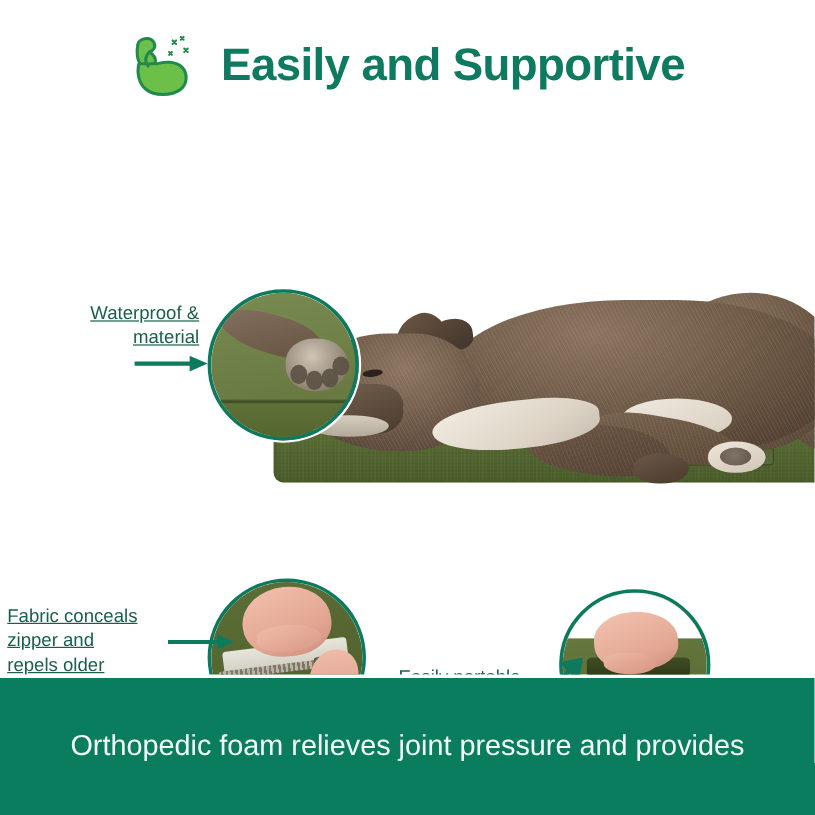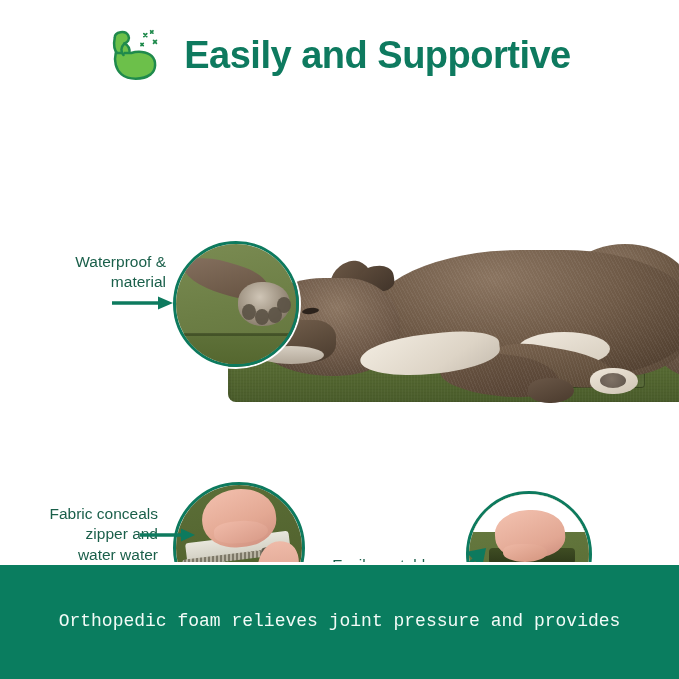--- a/index.html
+++ b/index.html
@@ -111,34 +111,34 @@
   .inset-handle .photo{background:linear-gradient(170deg,#6a7d44 0%,#5f7239 55%,#55672f 100%);}
   .ih-top{position:absolute;left:0;top:0;width:100%;height:38px;background:#ffffff;}
   .ih-slot{position:absolute;left:20px;top:54px;width:86px;height:16px;border-radius:4px;
     background:linear-gradient(180deg,#3f4d23,#2f3a1a);}
   .ih-hand{position:absolute;left:26px;top:16px;width:70px;height:48px;border-radius:46% 50% 40% 44%;
     background:linear-gradient(160deg,#f3c2b0 0%,#e2a793 70%,#cd8e7e 100%);transform:rotate(-4deg);}
   .ih-fingers{position:absolute;left:34px;top:50px;width:44px;height:18px;border-radius:40% 44% 50% 50%;
     background:linear-gradient(160deg,#eeb8a5,#d4957f);}
 
   
-  .callout{position:absolute;color:#1a5f4a;font-size:15.5px;line-height:1.32;}
+  .callout{position:absolute;color:#1a5f4a;font-size:15.5px;line-height:1.32;text-decoration:underline;}
   .co-water{left:14px;top:152px;width:152px;text-align:right;}
-  .co-fabric{left:6px;top:404px;width:152px;text-align:right;}
+  .co-fabric{left:6px;top:404px;width:152px;}
   .co-handle{left:318px;top:455px;width:130px;text-align:center;}
 
   .arrow-h{position:absolute;height:14px;display:block;}
   .arrow-water{left:112px;top:196px;width:62px;}
   .arrow-fabric{left:140px;top:428px;width:56px;}
   .arrow-diag{position:absolute;left:438px;top:446px;width:56px;height:46px;}
 
   
   .banner{position:absolute;left:0;top:565px;width:679px;height:114px;background:#0a7d5f;
     display:flex;flex-direction:column;align-items:center;justify-content:center;}
-  .banner-line{color:#f2fbf7;font-size:18px;line-height:1.42;text-align:left;white-space:nowrap;font-family:Liberation Mono, monospace;}
+  .banner-line{color:#f2fbf7;font-size:24px;line-height:1.42;text-align:left;white-space:nowrap;}
 </style>
 </head>
 <body>
 
 <div class="canvas">
 
   <div class="header">
     <svg class="bicep-icon" viewBox="0 0 64 64">
       <g fill="#6cc04a" stroke="#1f8a4c" stroke-width="2.6" stroke-linejoin="round" stroke-linecap="round">
         <path d="M7 14 C7 8, 18 6, 21 12 C23 16, 20 19, 17 20 C21 22, 23 26, 22 31 L10 31 C6 27, 6 19, 7 14 Z"></path>
@@ -242,21 +242,21 @@
       <div>material</div>
     </div>
     <svg class="arrow-h arrow-water" viewBox="0 0 62 14">
       <path d="M0 7 H48" stroke="#0d7a5e" stroke-width="3.4" fill="none"></path>
       <path d="M46 0.5 L61 7 L46 13.5 Z" fill="#0d7a5e"></path>
     </svg>
 
     <div class="callout co-fabric">
       <div>Fabric conceals</div>
       <div>zipper and</div>
-      <div>water water</div>
+      <div>repels older</div>
     </div>
     <svg class="arrow-h arrow-fabric" viewBox="0 0 56 14">
       <path d="M0 7 H43" stroke="#0d7a5e" stroke-width="3.4" fill="none"></path>
       <path d="M41 0.5 L55 7 L41 13.5 Z" fill="#0d7a5e"></path>
     </svg>
 
     <div class="callout co-handle">
       <div>Easily portable</div>
 
     </div>

